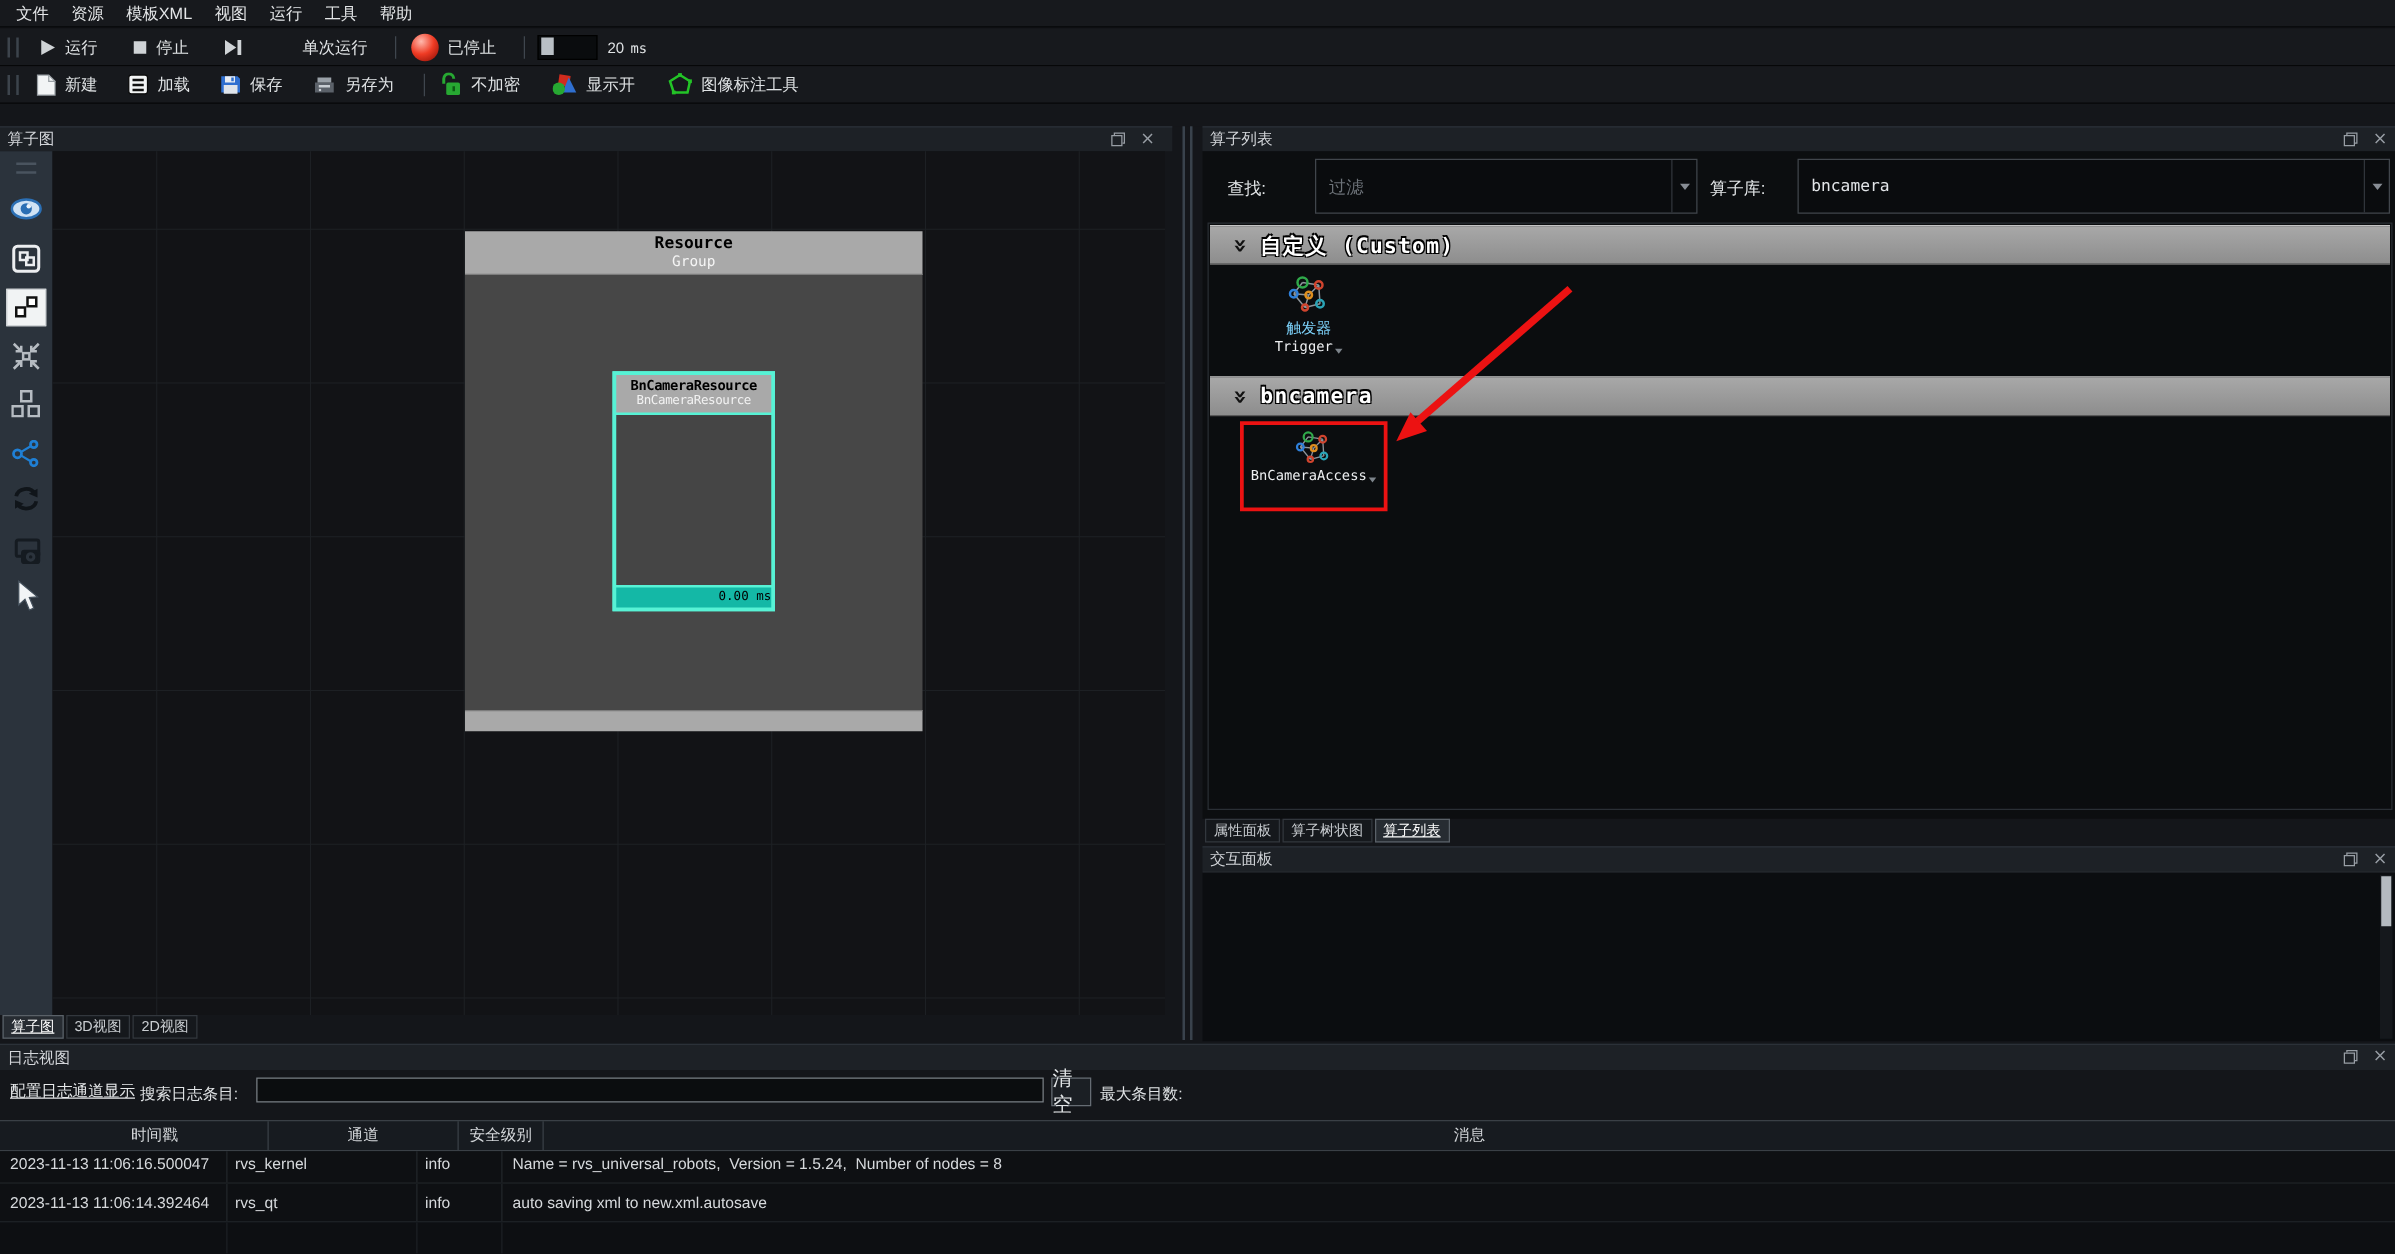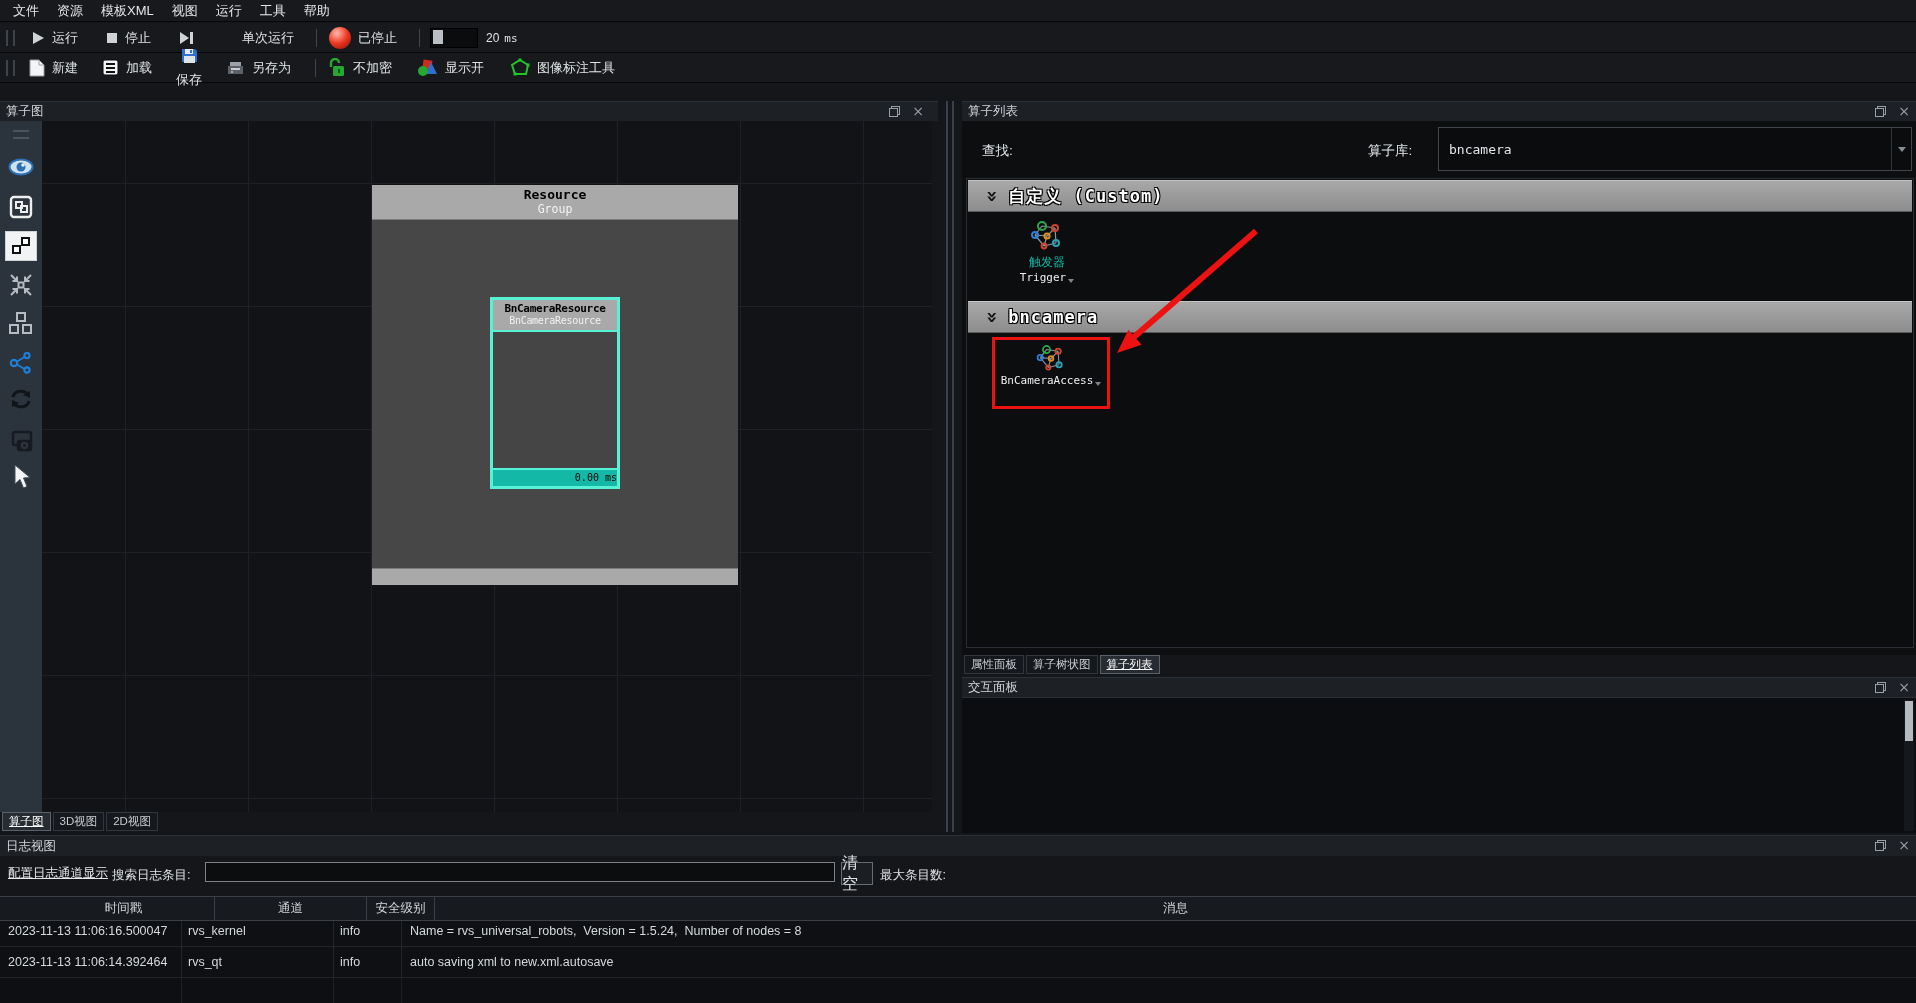--- a/index.html
+++ b/index.html
@@ -84,21 +84,21 @@
     font-family:"DejaVu Sans Mono",monospace;font-size:13px;color:#e2e5e8;}
   .listbox{left:966px;top:178px;width:948px;height:470px;background:#0b0d0f;border:1px solid #2a2f35;box-sizing:border-box;}
   .sect-bar{position:absolute;left:1px;right:1px;height:32px;
     background:linear-gradient(#a8a8a8,#8d8d8d);border-top:1px solid #c4c4c4;border-bottom:1px solid #595959;
     display:flex;align-items:center;box-sizing:border-box;}
   .chev{display:inline-block;transform:rotate(90deg);font-size:19px;font-weight:bold;color:#111;
     margin:0 10px 0 18px;font-family:"DejaVu Sans",sans-serif;line-height:1;}
   .sect-title{font-family:"DejaVu Sans Mono",monospace;font-size:17px;font-weight:bold;color:#fff;
     text-shadow:-1px -1px 0 #000,1px -1px 0 #000,-1px 1px 0 #000,1px 1px 0 #000;letter-spacing:1px;}
   .op-item{position:absolute;display:flex;flex-direction:column;align-items:center;}
-  .op-cn{font-size:12px;color:#14b8a6;margin-top:1px;}
+  .op-cn{font-size:12px;color:#7dd3fc;margin-top:1px;}
   .op-en{font-family:"DejaVu Sans Mono",monospace;font-size:11px;color:#eceef0;display:flex;align-items:flex-end;gap:2px;}
   .tiny-caret{width:0;height:0;border-left:3.5px solid transparent;border-right:3.5px solid transparent;
     border-top:4px solid #7d848b;margin-bottom:1px;}
   .anno-box{position:absolute;border:3px solid #ec1212;}
   .arrow-svg{position:absolute;left:0;top:0;pointer-events:none;}
 
   
   .ipanel-body{left:962px;top:697px;width:954px;height:136px;background:#0b0d10;border-top:1px solid #2a2f35;box-sizing:border-box;}
   .scrollbar{position:absolute;right:2px;top:2px;width:10px;bottom:2px;background:#15181c;}
   .scroll-thumb{position:absolute;left:1px;top:1px;width:8px;height:40px;background:#b4bac0;}
@@ -199,21 +199,21 @@
       <span>
         <svg width="17" height="17" viewBox="0 0 17 17">
             <rect x="1" y="1" width="15" height="15" rx="2" fill="#f2f4f5" stroke="#0a0a0a"></rect>
             <rect x="4" y="4" width="9" height="2" fill="#111"></rect>
             <rect x="4" y="8" width="9" height="2" fill="#111"></rect>
             <rect x="4" y="12" width="9" height="2" fill="#111"></rect>
           </svg>
       </span>
       <span>加载</span>
     </div>
-    <div class="tbtn" style="margin-left:24px;flex-direction:column;">
+    <div class="tbtn" style="margin-left:24px;">
       <span>
         <svg width="17" height="17" viewBox="0 0 17 17">
             <path d="M1,2 h13 l2,2 v11 h-15 z" fill="#2f6fd0"></path>
             <rect x="4" y="2" width="8" height="5" fill="#e8ecf2"></rect>
             <rect x="9" y="3" width="2" height="3" fill="#2f6fd0"></rect>
             <rect x="3" y="9" width="11" height="7" fill="#dfe4ea"></rect>
           </svg>
       </span>
       <span>保存</span>
     </div>
@@ -395,20 +395,26 @@
       <span class="float-ico">
           <i class="b1"></i>
           <i class="b2"></i>
         </span>
       <span class="close-ico">×</span>
     </div>
   </div>
   <div class="abs rpanel-bg"></div>
 
   <span class="abs field-label" style="left:982px;top:142px;">查找:</span>
+  <div class="combo" style="left:1052px;top:127px;width:306px;height:44px;">
+    <input type="text" placeholder="过滤" style="">
+    <div class="arrow-zone">
+        <span class="caret-down"></span>
+      </div>
+  </div>
   <span class="abs field-label" style="left:1368px;top:142px;">算子库:</span>
   <div class="combo" style="left:1438px;top:127px;width:474px;height:44px;">
     <span class="val">bncamera</span>
     <div class="arrow-zone">
         <span class="caret-down"></span>
       </div>
   </div>
 
   <div class="abs listbox">
 

